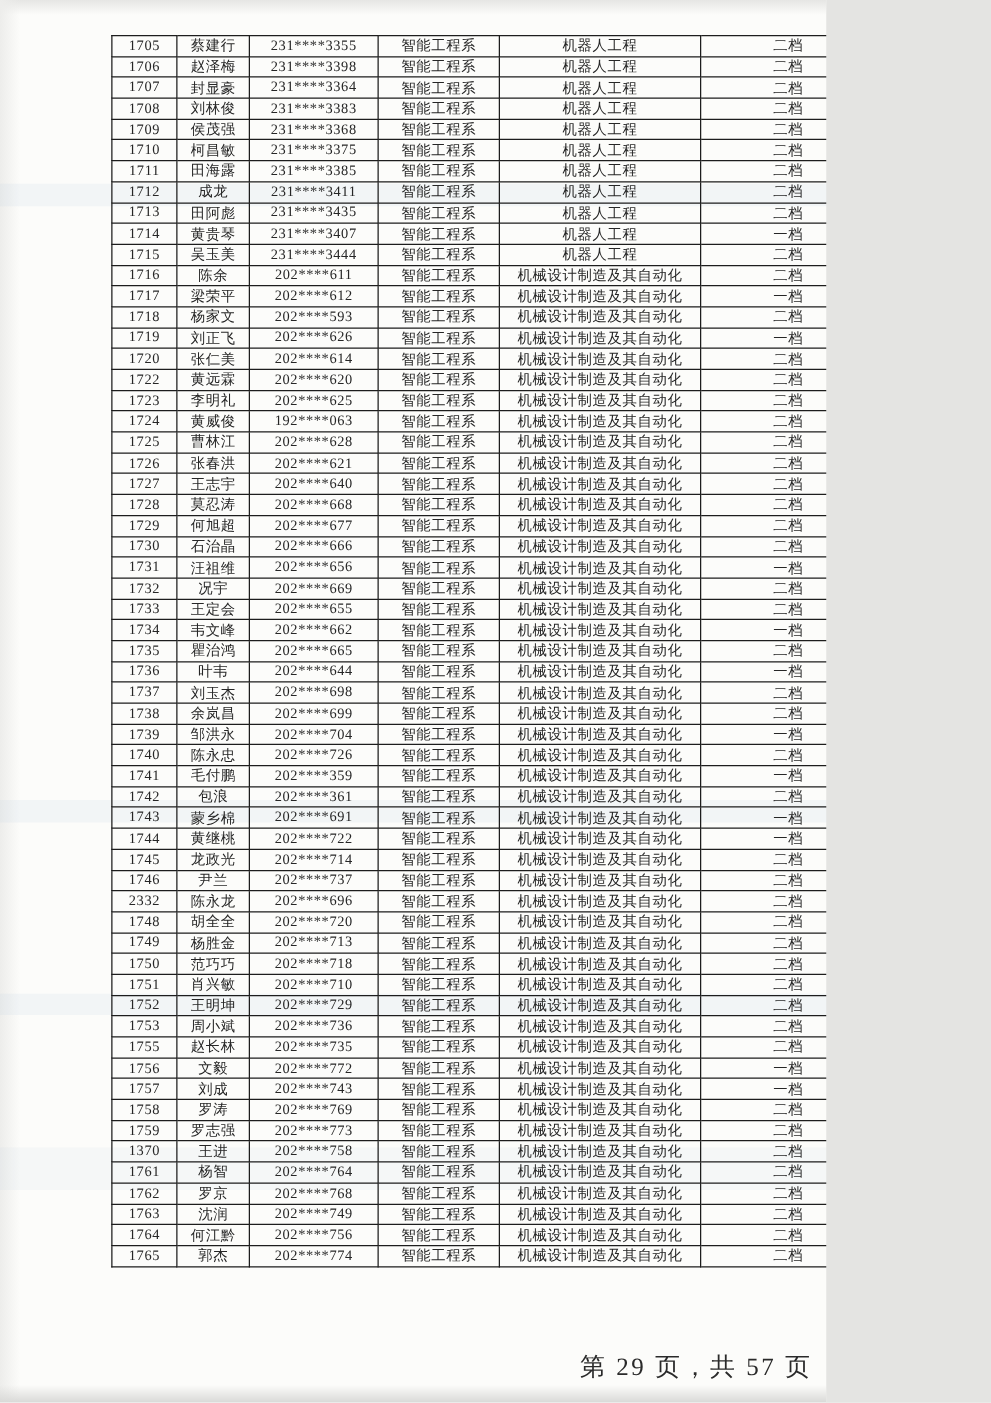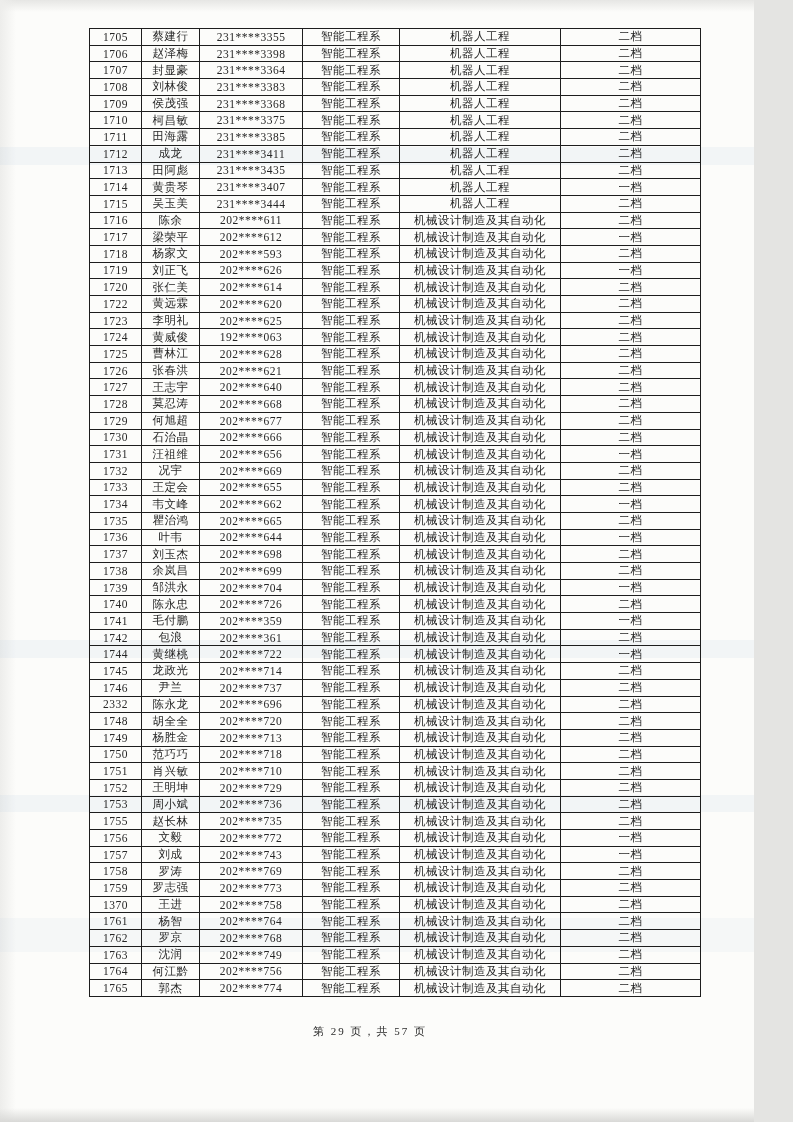--- a/index.html
+++ b/index.html
@@ -2,21 +2,21 @@
 <html><head>
 <meta charset="utf-8">
 <style>
   html, body {
     margin: 0; padding: 0;
     background: #e4e4e2;
     font-family: "Liberation Serif", "DejaVu Serif", serif;
   }
   .scan-page {
     position: relative;
-    width: 754px; height: 1122px;
+    width: 661px; height: 1122px;
     background: #fcfcfa;
     overflow: hidden;
   }
   
   .edge-top    { position:absolute; left:0; top:0; width:793px; height:12px;
                  background: linear-gradient(to bottom, #e6e6e4, rgba(252,252,250,0)); }
   .edge-left   { position:absolute; left:0; top:0; width:16px; height:1122px;
                  background: linear-gradient(to right, #ededeb, rgba(252,252,250,0)); }
   .edge-bottom { position:absolute; left:0; top:1108px; width:793px; height:14px;
                  background: linear-gradient(to top, #d9d9d7, rgba(252,252,250,0)); }
@@ -47,24 +47,24 @@
     color: #262626;
     letter-spacing: 0.5px;
     white-space: nowrap;
     overflow: hidden;
   }
   td.c-serial { font-family: "Liberation Serif", "DejaVu Serif", serif; letter-spacing: 0.8px; }
   td.c-id     { font-family: "Liberation Serif", "DejaVu Serif", serif; letter-spacing: 0.4px; }
   
   .page-footer {
     position: absolute;
-    left: 90px; top: 1024px;
+    left: 90px; top: 1080px;
     width: 560px;
-    text-align: center;
-    font-size: 11px;
+    text-align: right;
+    font-size: 20px;
     color: #2a2a2a;
     letter-spacing: 2px;
   }
   
   .seal-fragment {
     position: absolute;
     left: 763px; top: 462px;
     width: 30px; height: 190px;
     overflow: hidden;
     pointer-events: none;
@@ -394,20 +394,28 @@
     </tr>
         <tr>
       <td class="c-serial">1742</td>
       <td class="c-name">包浪</td>
       <td class="c-id">202****361</td>
       <td class="c-dept">智能工程系</td>
       <td class="c-major">机械设计制造及其自动化</td>
       <td class="c-tier">二档</td>
     </tr>
         <tr>
+      <td class="c-serial">1743</td>
+      <td class="c-name">蒙乡棉</td>
+      <td class="c-id">202****691</td>
+      <td class="c-dept">智能工程系</td>
+      <td class="c-major">机械设计制造及其自动化</td>
+      <td class="c-tier">一档</td>
+    </tr>
+        <tr>
       <td class="c-serial">1744</td>
       <td class="c-name">黄继桃</td>
       <td class="c-id">202****722</td>
       <td class="c-dept">智能工程系</td>
       <td class="c-major">机械设计制造及其自动化</td>
       <td class="c-tier">一档</td>
     </tr>
         <tr>
       <td class="c-serial">1745</td>
       <td class="c-name">龙政光</td>

